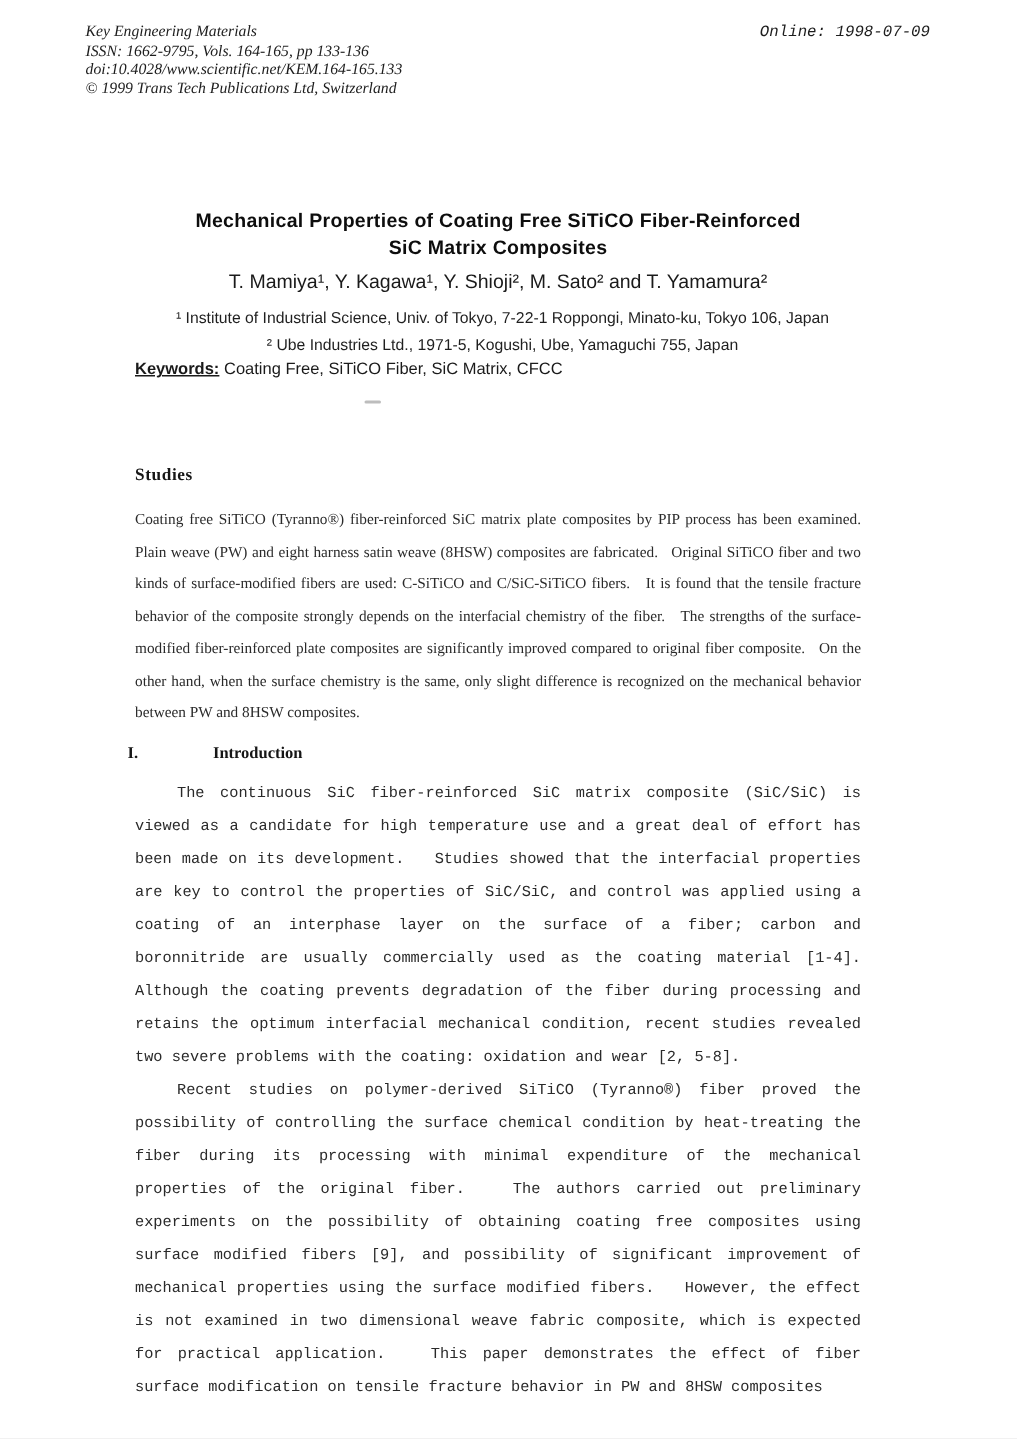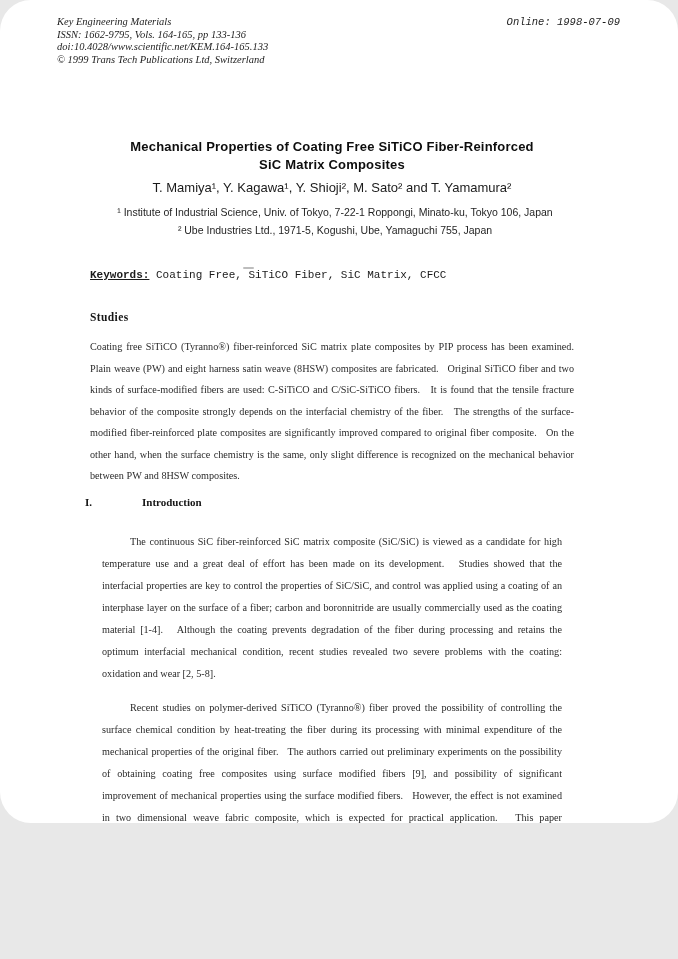--- a/index.html
+++ b/index.html
@@ -1,25 +1,24 @@
 <!DOCTYPE html>
 <html><head>
 <meta charset="utf-8">
 <style>
   html, body { margin: 0; padding: 0; background: #e8e8e8; }
   .page {
     position: relative;
     width: 678px;
-    height: 823px;
+    height: 959px;
     margin: 0 auto;
     background: #ffffff;
     overflow: hidden;
     font-family: "Liberation Serif", serif;
     color: #222;
-    border-radius: 31px;
   }
 
   
   .hdr {
     position: absolute;
     top: 16px;
     left: 57px;
     right: 58px;
     display: flex;
     justify-content: space-between;
@@ -68,24 +67,23 @@
     font-family: "Liberation Sans", sans-serif;
     font-size: 10.5px;
     line-height: 18px;
     color: #1f1f1f;
   }
 
   .keywords {
     position: absolute;
     top: 240px;
     left: 90px;
-    font-family: Liberation Mono, monospace;
+    font-family: Liberation Sans, sans-serif;
     font-size: 11px;
     color: #1a1a1a;
-    margin-top: 29px;
   }
   .keywords .kw-label {
     font-weight: bold;
     text-decoration: underline;
   }
 
   .scan-artifact {
     position: absolute;
     top: 267px;
     left: 243px;
@@ -135,23 +133,24 @@
     position: absolute;
     top: 519px;
     left: 90px;
     width: 484px;
     font-size: 10.2px;
     line-height: 22px;
     text-align: justify;
     color: #2a2a2a;
   }
   .intro-body p {
-    margin: 12px;
+    margin: 0;
     text-indent: 28px;
     white-space: pre-wrap;
+    font-family: Liberation Mono, monospace;
   }
 </style>
 </head>
 <body>
 
 <div class="page">
 
   <div class="hdr">
     <div class="hdr-left">
       <div>Key Engineering Materials</div>

